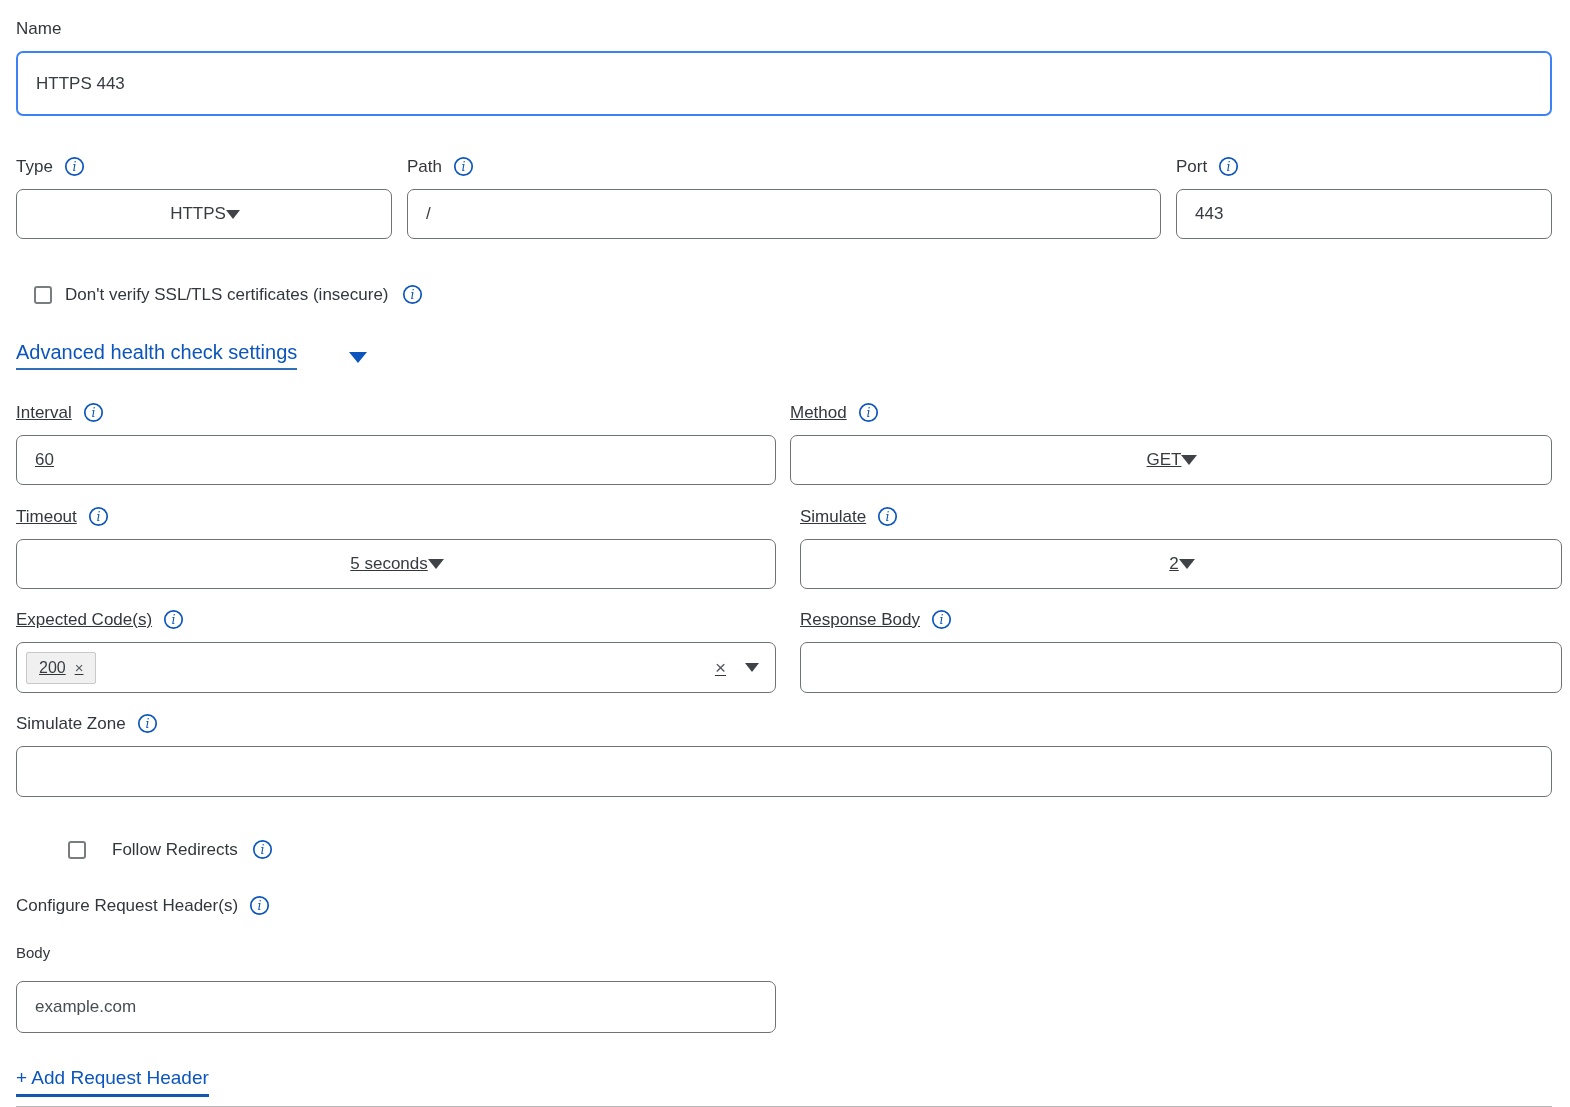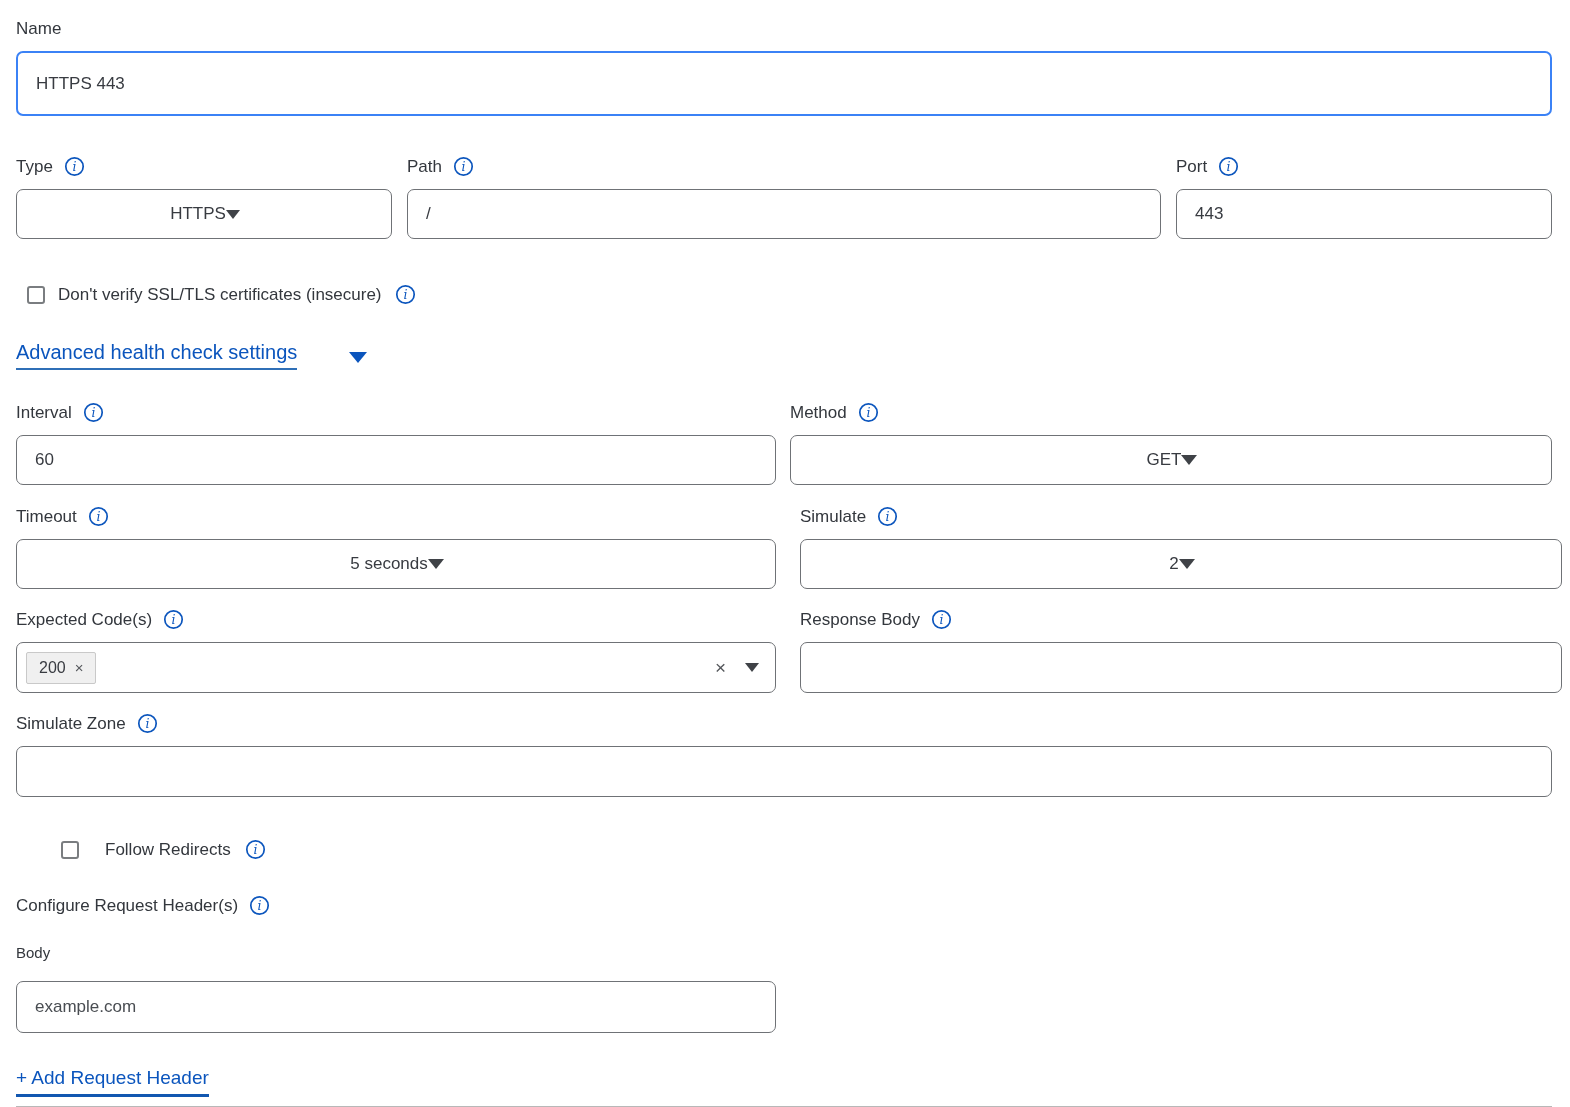--- a/index.html
+++ b/index.html
@@ -60,31 +60,31 @@
 
   .checkbox {
     display: inline-block; flex: 0 0 auto;
     width: 18px; height: 18px;
     border: 2px solid #7a7d80; border-radius: 3px;
     background: #fff; cursor: pointer;
   }
   .check-row { display: flex; align-items: center; font-size: 17px; color: #33373d; }
   .check-row .lbl { margin: 0 13px 0 13px; }
 
-  .ssl-row { margin-left: 11px; margin-bottom: 36px; }
-  .follow-row { margin-left: 1px; margin-bottom: 35px; padding-left: 44px; }
+  .ssl-row { margin-left: 18px; margin-bottom: 36px; }
+  .follow-row { margin-left: 8px; margin-bottom: 35px; padding-left: 44px; }
   .follow-row .lbl { margin: 0 14px 0 26px; }
 
   .adv-link { display: flex; align-items: center; margin-bottom: 32px; width: fit-content; cursor: pointer; gap: 48px; }
   .adv-link .link-text {
     font-size: 20px; color: #0b55bd;
     border-bottom: 2px solid #2f6fb7; padding-bottom: 4px;
   }
 
-  .section { margin-bottom: 21px; }
+  .section { margin-bottom: 21px; text-decoration: underline; }
   .section.tight { margin-bottom: 20px; gap: 24px; }
 
   .multiselect {
     position: relative; height: 51px;
     border: 1px solid #6f7276; border-radius: 7px;
     background: #fff; display: flex; align-items: center;
     padding: 0 16px 0 9px; cursor: pointer;
   }
   .chip {
     display: inline-flex; align-items: center; gap: 9px;

